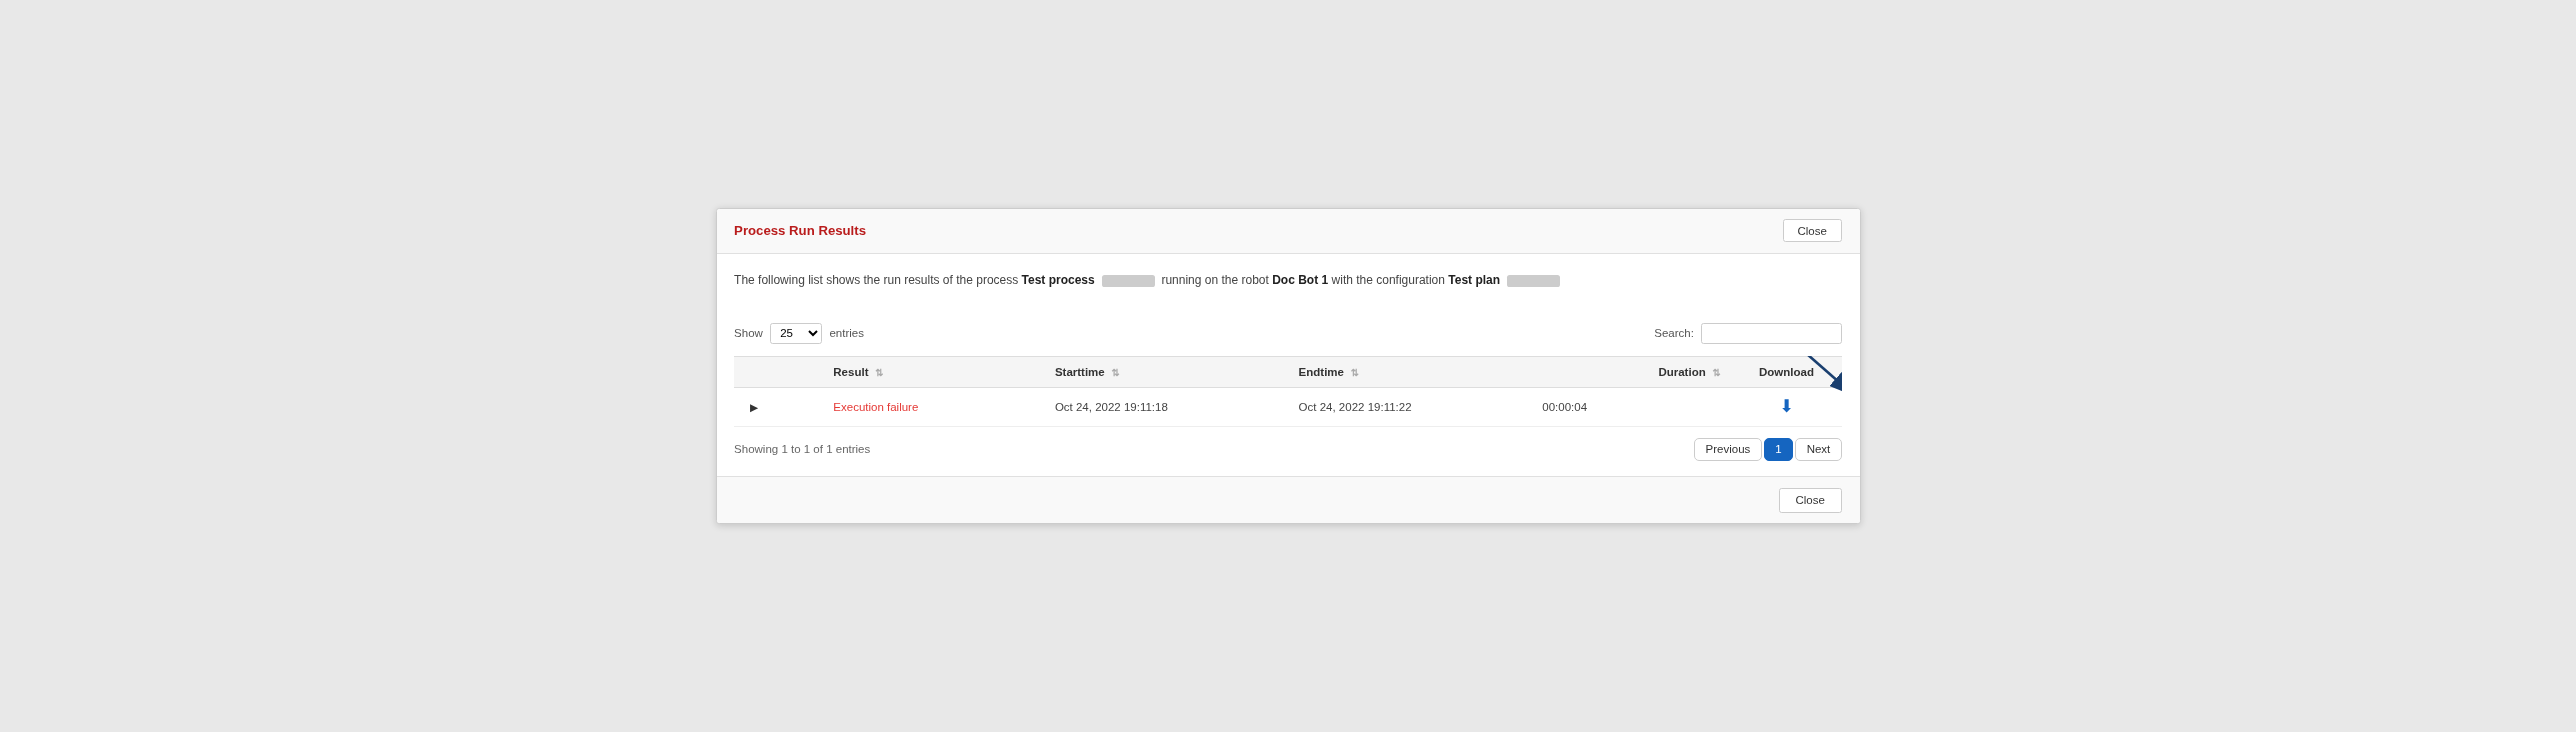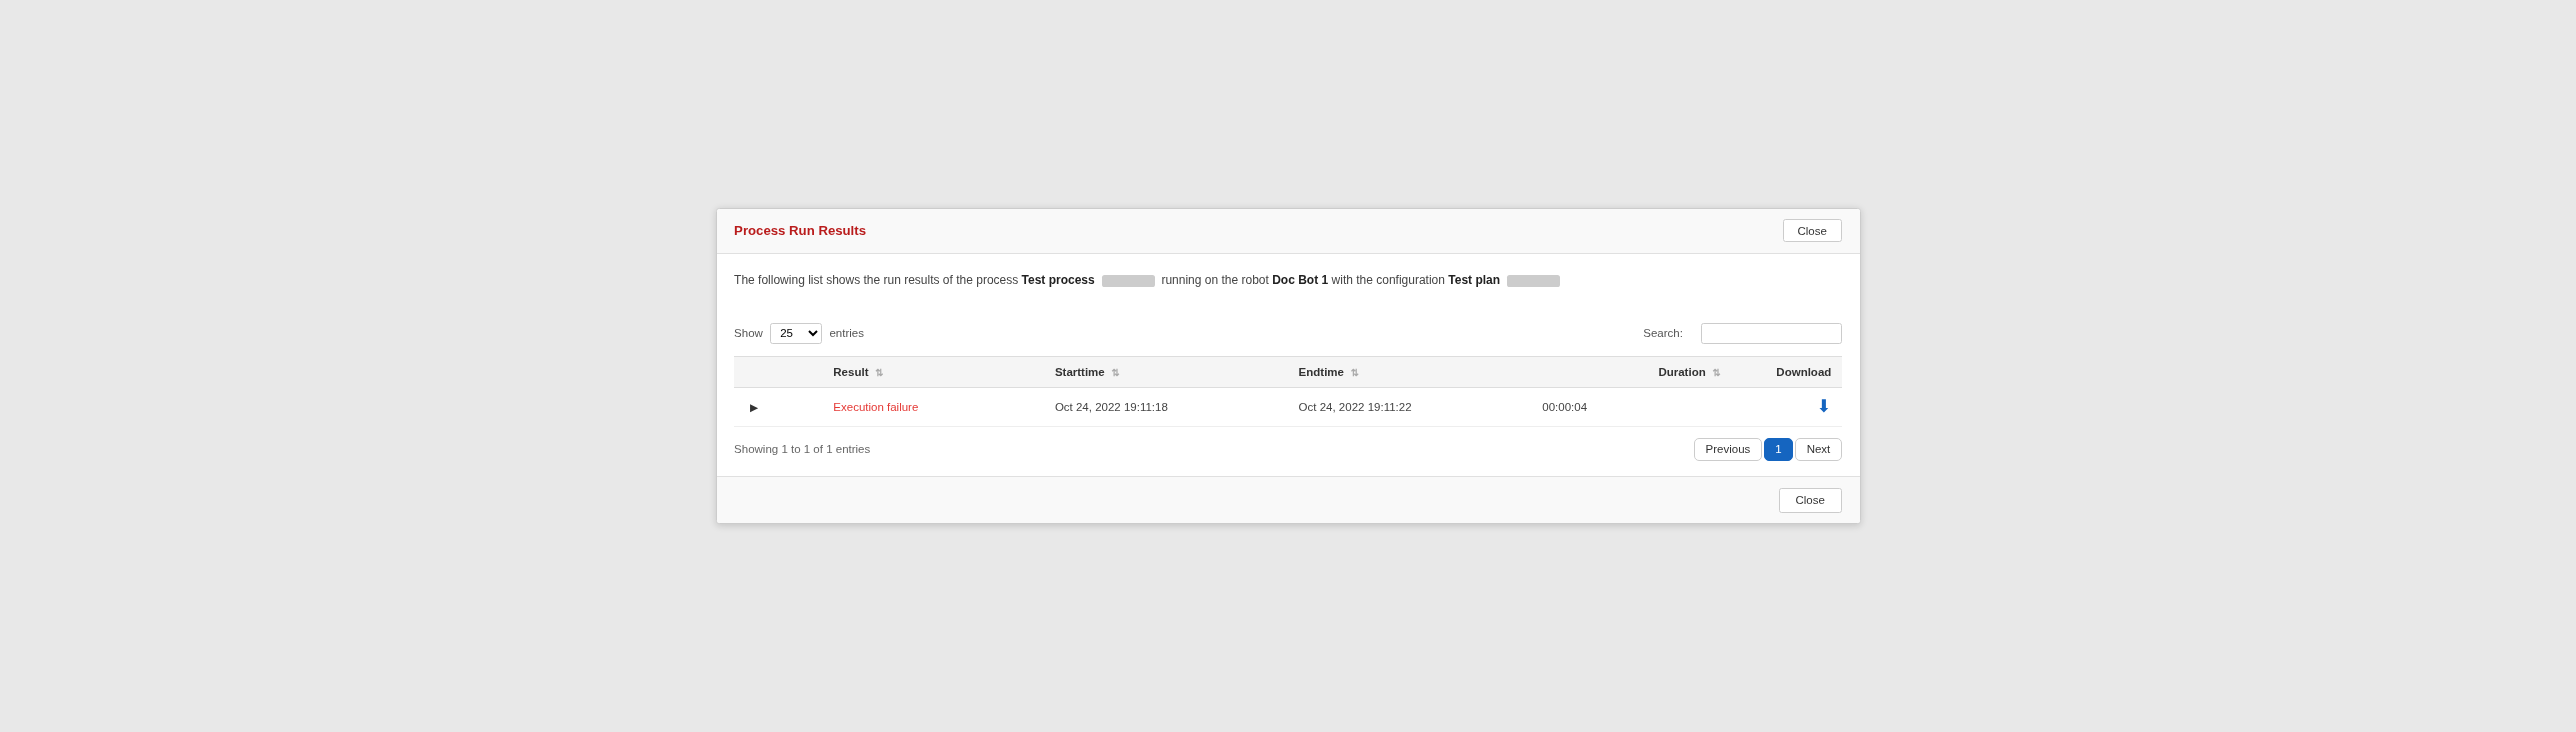--- a/index.html
+++ b/index.html
@@ -81,21 +81,21 @@
     .show-entries select {
       border: 0.9px solid #ccc;
       border-radius: 2.6px;
       padding: 2.6px 5.3px;
       font-size: 11.5px;
       background: #fff;
     }
     .search-row {
       display: flex;
       align-items: center;
-      gap: 18px;
+      gap: 7px;
       font-size: 11.5px;
       color: #555;
     }
     .search-row input {
       border: 0.9px solid #ccc;
       border-radius: 2.6px;
       padding: 3.5px 7px;
       font-size: 11.5px;
       width: 141px;
     }
@@ -207,21 +207,21 @@
       top: -70px;
       right: -88px;
       pointer-events: none;
     }
 
     .th-checkbox { width: 35px; }
     .col-result { width: 20%; }
     .col-starttime { width: 22%; }
     .col-endtime { width: 22%; }
     .col-duration { width: 18%; text-align: right; }
-    .col-download { width: 10%; text-align: right; }
+    .col-download { width: 10%; text-align: center; }
   </style>
 </head>
 <body>
 
 <div class="modal">
 
   <div class="modal-header">
     <span class="modal-title">Process Run Results</span>
     <button class="close-btn-top">Close</button>
   </div>

